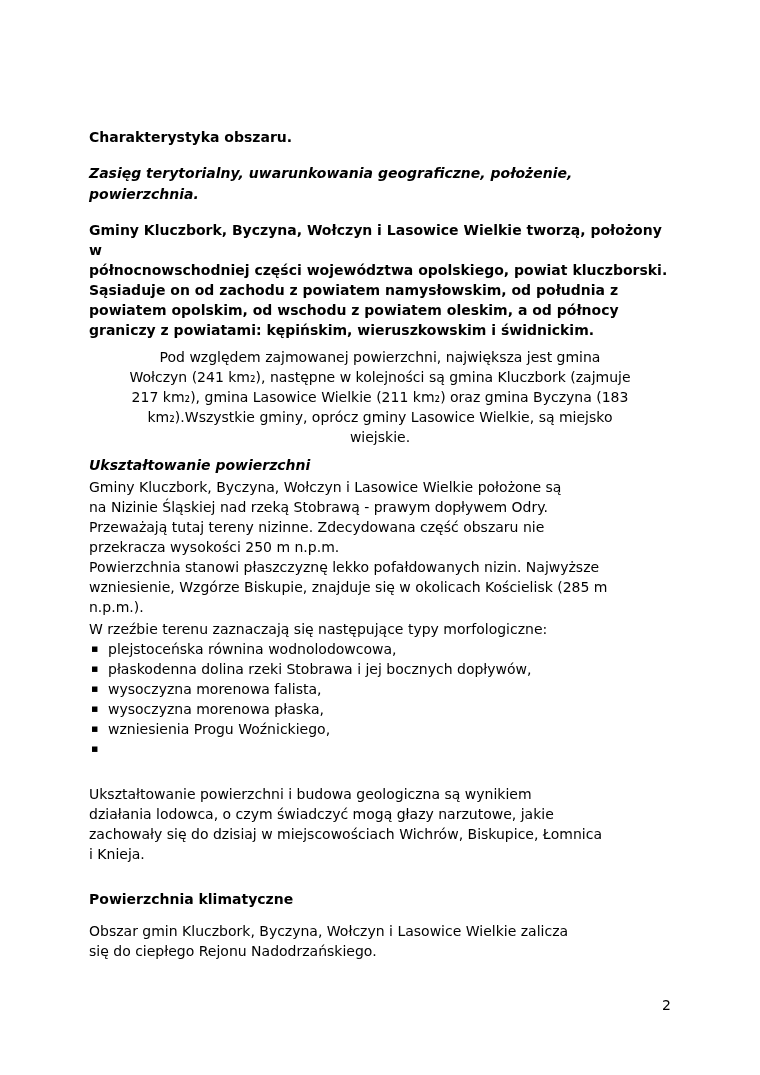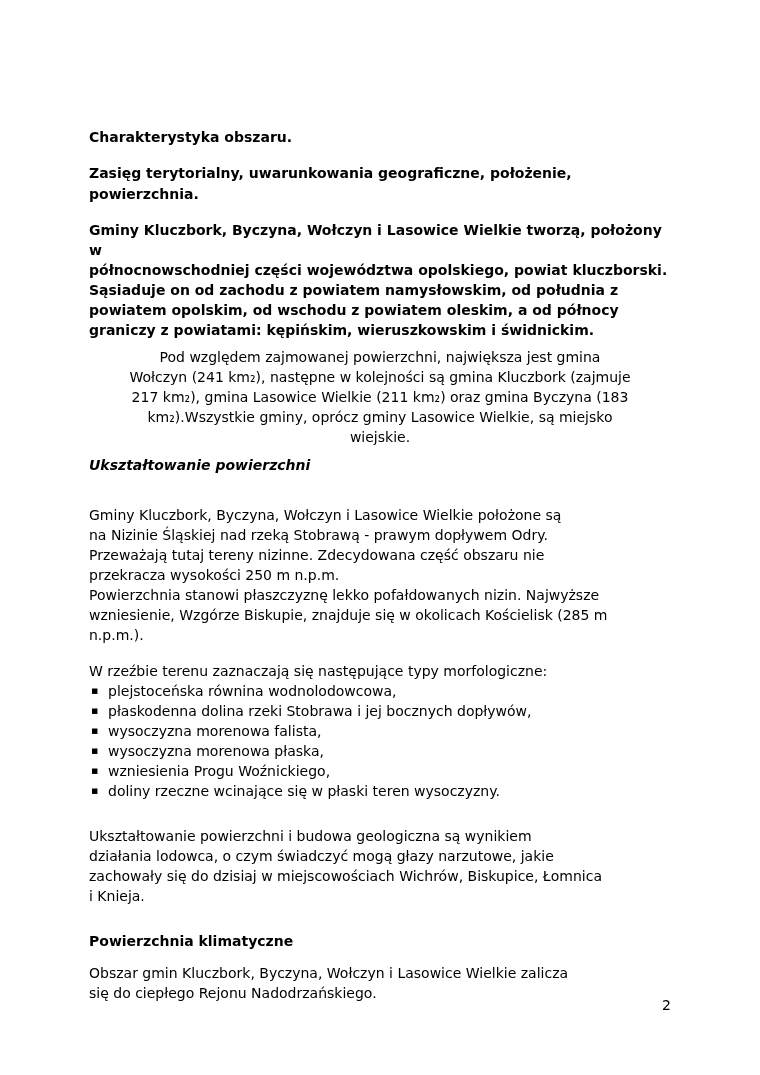--- a/index.html
+++ b/index.html
@@ -27,26 +27,26 @@
   .block {
     margin: 0;
     white-space: pre-line; 
   }
   .heading {
     font-weight: bold;
   }
   .h2 {
     line-height: 21px;
   }
-  .mt-h2  { margin-top: 16px; }
+  .mt-h2  { margin-top: 16px; font-style: italic; }
   .mt-p1  { margin-top: 15px; font-weight: bold; }
   .mt-p2  { margin-top: 7px; text-align: center; }
   .mt-h3  { margin-top: 8px; font-style: italic; }
-  .mt-p3  { margin-top: 30px; }
-  .mt-p4  { margin-top: 16px; }
+  .mt-p3  { margin-top: 2px; }
+  .mt-p4  { margin-top: 2px; }
   .mt-ul  { margin-top: 17px; }
   .mt-p5  { margin-top: 25px; }
   .mt-h4  { margin-top: 25px; }
   .mt-p6  { margin-top: 12px; }
   ul.bullet-list {
     list-style: none;
     margin: 0;
     padding: 0;
   }
   ul.bullet-list li {
@@ -118,21 +118,20 @@
       <li>
         <span class="bullet-glyph">▪</span>
         <span>wysoczyzna morenowa płaska,</span>
       </li>
       <li>
         <span class="bullet-glyph">▪</span>
         <span>wzniesienia Progu Woźnickiego,</span>
       </li>
       <li>
         <span class="bullet-glyph">▪</span>
-        <span>doliny rzeczne wcinające się w płaski teren wysoczyzny.</span>
       </li>
     </ul>
 
     <div class="block mt-p5">Ukształtowanie powierzchni i budowa geologiczna są wynikiem
 działania lodowca, o czym świadczyć mogą głazy narzutowe, jakie
 zachowały się do dzisiaj w miejscowościach Wichrów, Biskupice, Łomnica
 i Knieja.</div>
 
     <div class="block heading mt-h4">Powierzchnia klimatyczne</div>
 

